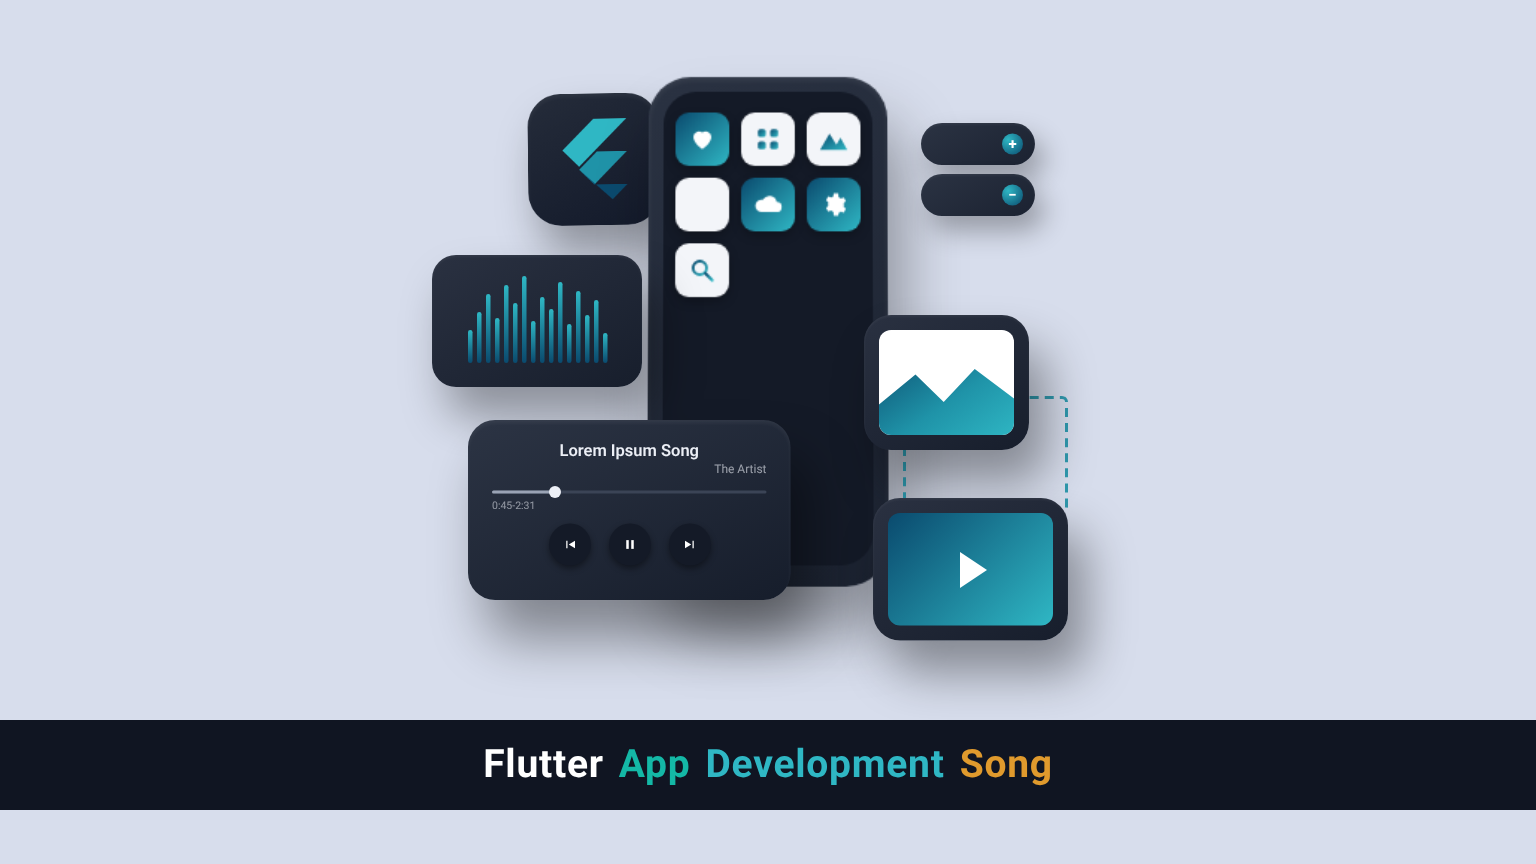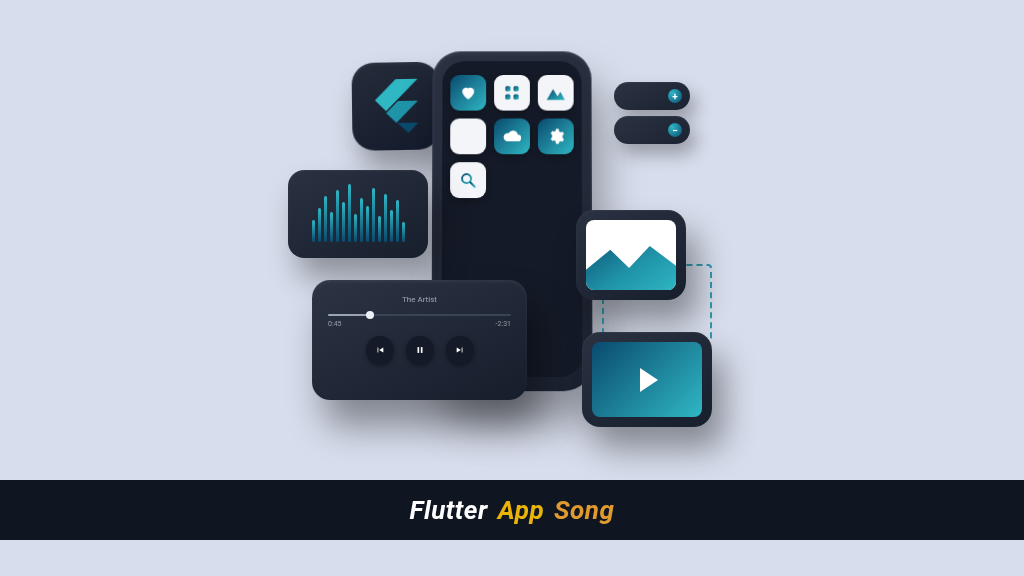--- a/index.html
+++ b/index.html
@@ -175,37 +175,37 @@
       width: 215px; height: 120px;
       left: 20px; top: 260px;
       background: linear-gradient(155deg, #2c3444, #161d2b);
       border-radius: 18px;
       box-shadow: 12px 26px 36px rgba(0,0,0,0.4),
                   inset 0 2px 3px rgba(255,255,255,0.06);
       padding: 14px 16px;
       color: #eceff6;
     }
     .song-title { font-size: 11px; font-weight: 600; text-align: center; }
-    .song-artist { font-size: 8px; opacity: .6; text-align: center; margin-top: 1px; }
+    .song-artist { font-size: 8px; opacity: .6; text-align: right; margin-top: 1px; }
     .track {
       position: relative;
       height: 2px; background: #3b4456;
       margin-top: 10px; border-radius: 2px;
     }
     .track .filled {
       position: absolute; left: 0; top: 0; height: 100%;
       width: 24%; background: #9aa3b5; border-radius: 2px;
     }
     .track .playhead {
       position: absolute; left: 23%; top: 50%;
       transform: translate(-50%, -50%);
       width: 8px; height: 8px; border-radius: 50%;
       background: #eceff6;
     }
-    .times { display: flex; justify-content: space-between; font-size: 7px; opacity: .55; margin-top: 4px; }
+    .times { display: flex; font-size: 7px; opacity: .55; margin-top: 4px; }
     .controls { display: flex; justify-content: center; gap: 12px; margin-top: 8px; }
     .ctl-btn {
       width: 28px; height: 28px; border-radius: 50%;
       background: #141a27;
       box-shadow: 0 2px 4px rgba(0,0,0,.4);
       display: flex; align-items: center; justify-content: center;
       color: #eceff6;
     }
 
     .title-bar {
@@ -214,24 +214,23 @@
       top: 480px;
       height: 60px;
       background: #101522;
       display: flex; align-items: center; justify-content: center;
       gap: 10px;
     }
     .title-bar span {
       font-size: 26px;
       font-weight: 700;
       letter-spacing: .5px;
-      font-style: italic;
     }
     .w1 { color: #ffffff; }
-    .w2 { color: #eab308; }
+    .w2 { color: #14b8a6; }
     .w3 { color: #2fb7c4; }
     .w4 { color: #e09a2d; }
 
     svg { display: block; }
   </style>
 </head>
 <body>
 
 <div class="scene">
 
@@ -341,20 +340,21 @@
     </div>
   </div>
 
   <div class="video-card">
     <div class="video-inner">
       <div class="play-tri"></div>
     </div>
   </div>
 
   <div class="music-card">
+    <div class="song-title">Lorem Ipsum Song</div>
     <div class="song-artist">The Artist</div>
     <div class="track">
       <div class="filled"></div>
       <div class="playhead"></div>
     </div>
     <div class="times">
       <span>0:45</span>
       <span>-2:31</span>
     </div>
     <div class="controls">
@@ -375,14 +375,15 @@
           </svg>
       </div>
     </div>
   </div>
 
 </div>
 
 <div class="title-bar">
   <span class="w1">Flutter</span>
   <span class="w2">App</span>
+  <span class="w3">Development</span>
   <span class="w4">Song</span>
 </div>
 
 </body></html>

